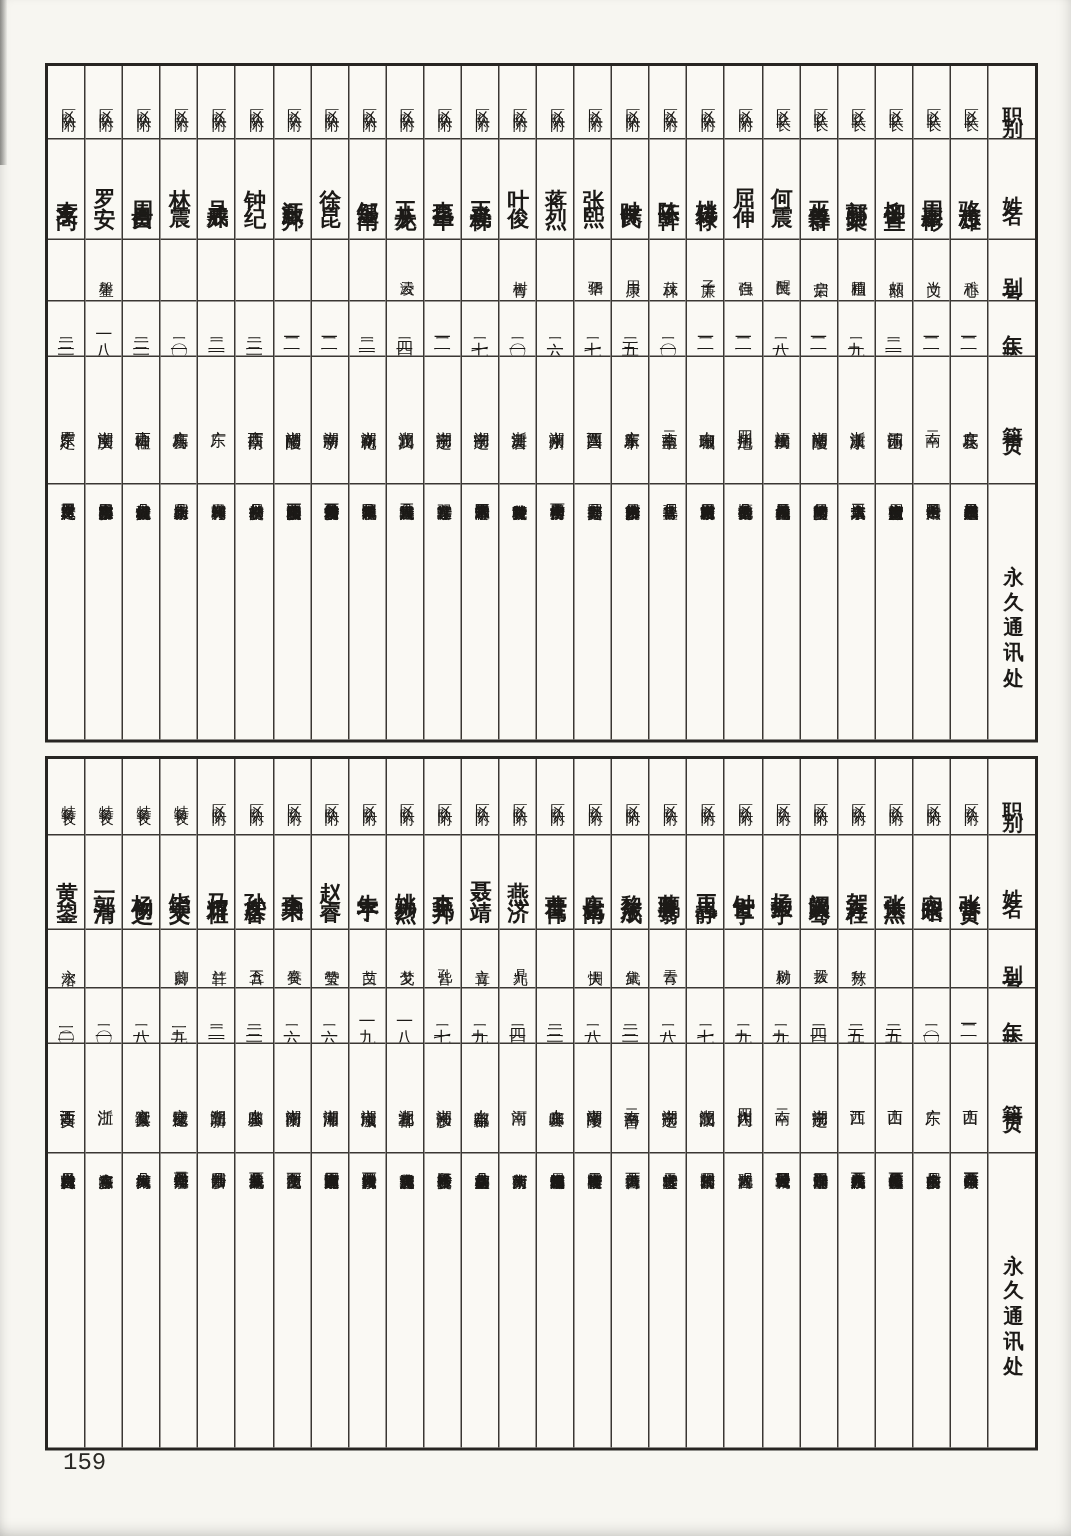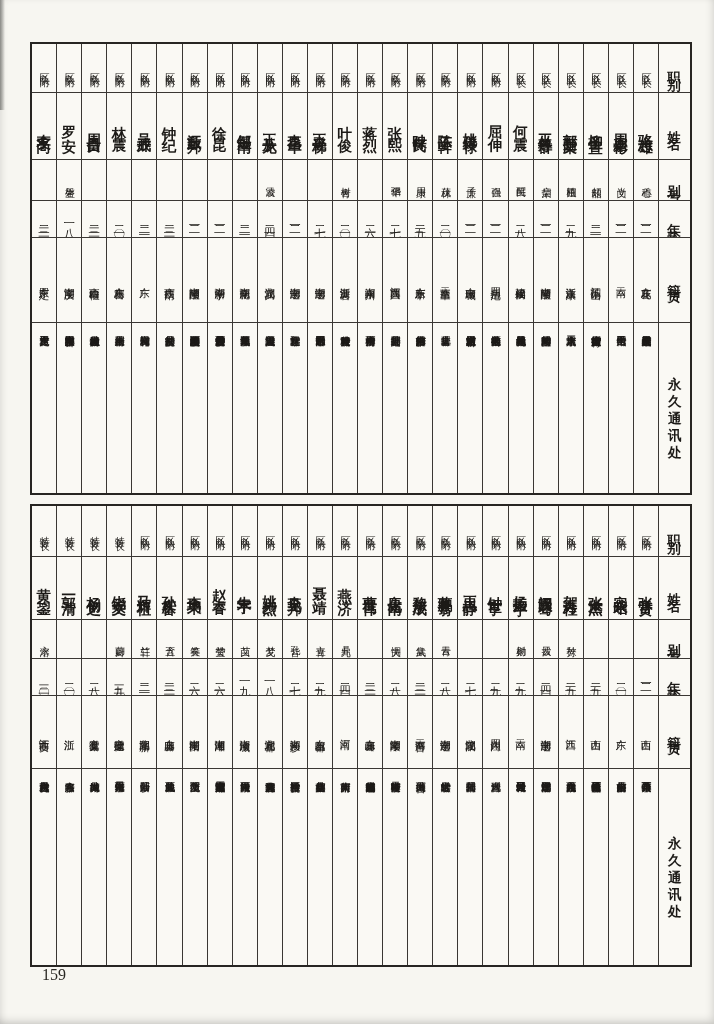--- a/index.html
+++ b/index.html
@@ -33,21 +33,21 @@
   .r-name .vtext.two{letter-spacing:.85em;}
   .r-alias .vtext{font-size:10px;letter-spacing:.1em;}
   .r-age .vtext{font-size:11.5px;letter-spacing:.15em;}
   .r-origin .vtext{font-size:10.5px;letter-spacing:.06em;}
   .r-addr .vtext{font-size:10px;letter-spacing:0;line-height:1.0;}
   
   .hdr .vtext{font-size:13.5px;font-weight:bold;letter-spacing:.5em;}
   .hdr.r-addr{align-items:center;padding-top:0;}
   .hdr.r-addr .vtext{letter-spacing:1.25em;font-size:13.5px;}
   .page-number{position:absolute;left:42px;top:966px;font-size:16px;color:#2a2824;
-        font-family:Liberation Serif, serif;}
+        font-family:Liberation Mono, monospace;}
 </style>
 </head>
 <body>
 
 <div class="page">
   <div class="rtable" id="table-top">
       <div class="col hdr-col">
         <div class="cell hdr r-role">
           <span class="vtext">职别</span>
         </div>

